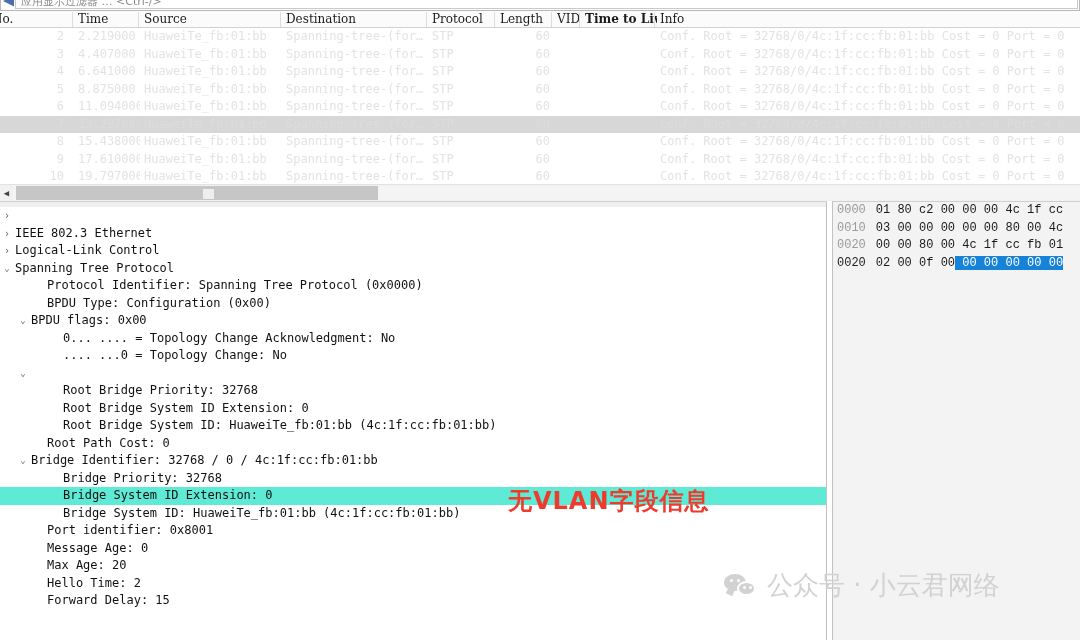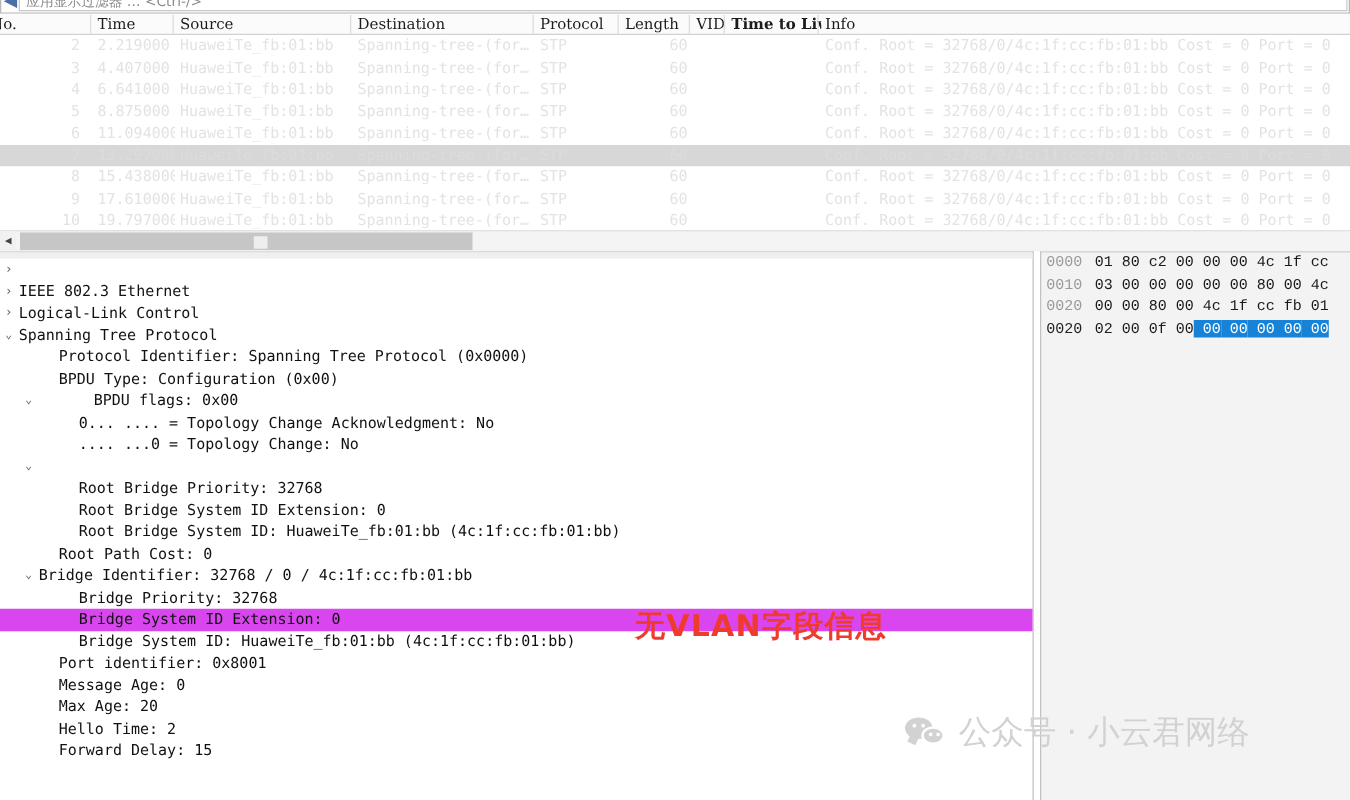--- a/index.html
+++ b/index.html
@@ -79,21 +79,21 @@
   .tree-pane{
     position:absolute;left:0;top:201px;width:827px;height:439px;
     background:#fff;border-top:1px solid #cfcfcf;border-right:1px solid #c2c2c2;
     box-sizing:border-box;overflow:hidden;
   }
   .tree-topband{position:absolute;left:0;top:0;width:827px;height:5px;background:#efefef;}
   .trow{
     position:relative;height:17.5px;line-height:17.5px;
     white-space:nowrap;color:#111;font-size:12px;
   }
-  .trow.hl{background:#d946ef;}
+  .trow.hl{background:#5eead4;}
   .tw{position:absolute;left:0;top:0;width:14px;text-align:center;color:#5a5a5a;font-size:10px;}
   .tw.open{font-size:9px;}
   .tlab{position:absolute;top:0;white-space:nowrap;}
 
   
   .hex-pane{
     position:absolute;left:832px;top:201px;width:248px;height:439px;
     background:#f3f3f3;border-top:1px solid #cfcfcf;border-left:1px solid #c2c2c2;
     box-sizing:border-box;overflow:hidden;
   }
@@ -286,21 +286,21 @@
           <span class="tlab" style="left: 15px;">Spanning Tree Protocol</span>
         </div>
         <div class="trow">
           <span class="tlab" style="left: 47px;">Protocol Identifier: Spanning Tree Protocol (0x0000)</span>
         </div>
         <div class="trow">
           <span class="tlab" style="left: 47px;">BPDU Type: Configuration (0x00)</span>
         </div>
         <div class="trow">
           <span class="tw open" style="left: 16px;">⌄</span>
-          <span class="tlab" style="left: 31px; margin-left: 44px;">BPDU flags: 0x00</span>
+          <span class="tlab" style="left: 31px;">BPDU flags: 0x00</span>
         </div>
         <div class="trow">
           <span class="tlab" style="left: 63px;">0... .... = Topology Change Acknowledgment: No</span>
         </div>
         <div class="trow">
           <span class="tlab" style="left: 63px;">.... ...0 = Topology Change: No</span>
         </div>
         <div class="trow">
           <span class="tw open" style="left: 16px;">⌄</span>
         </div>

